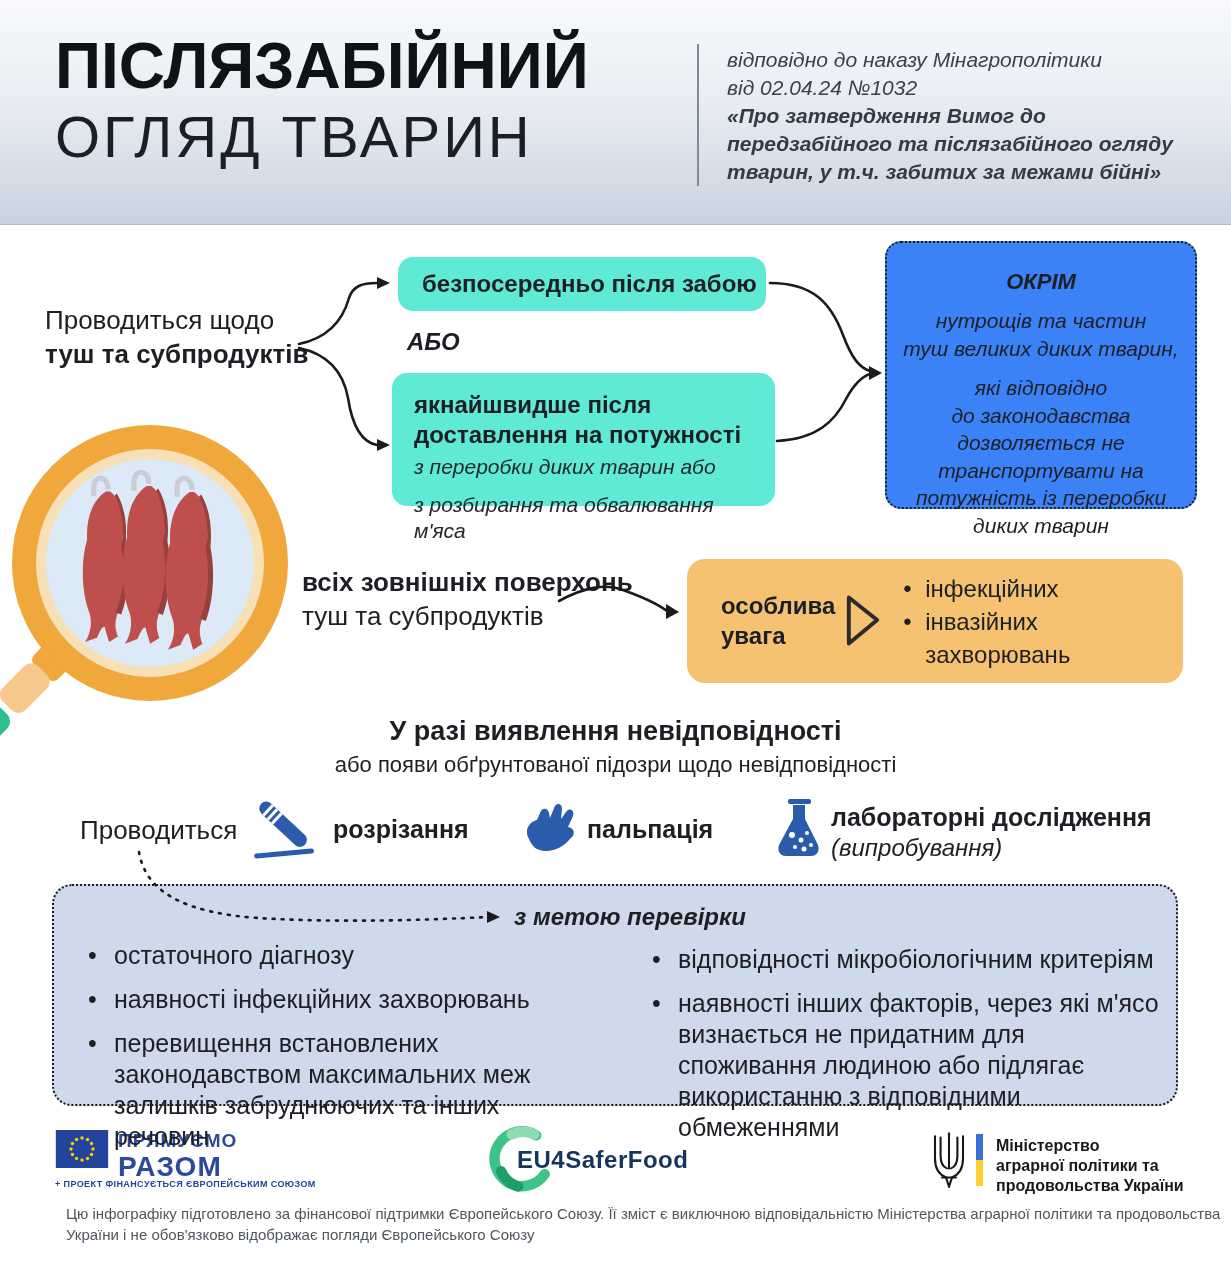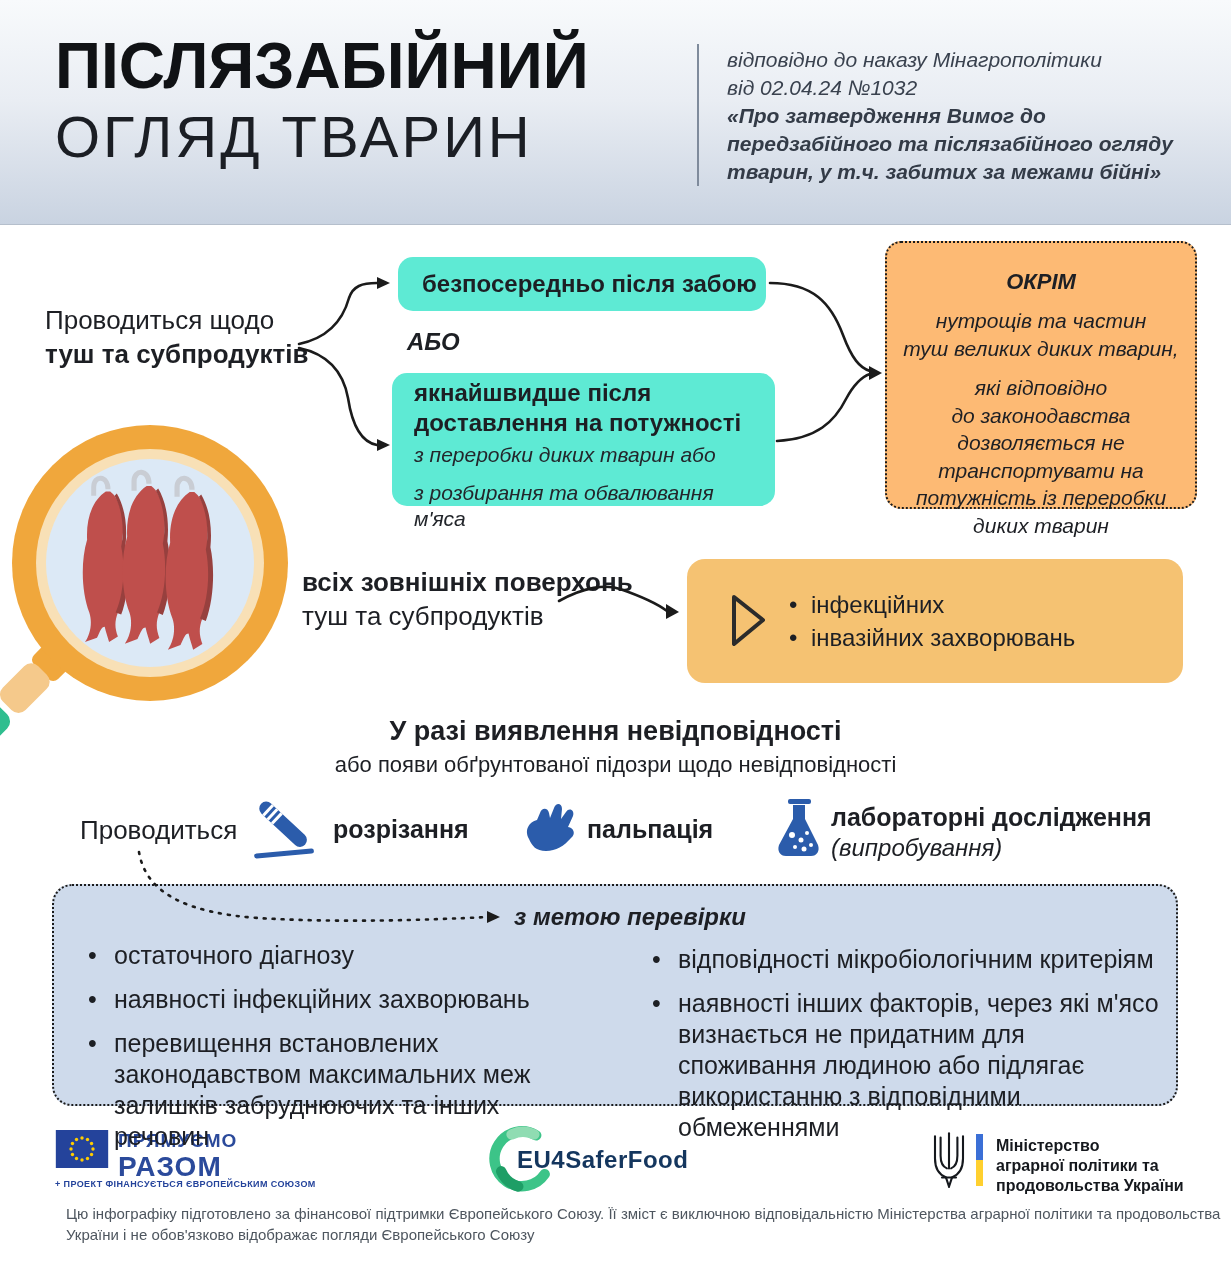--- a/index.html
+++ b/index.html
@@ -18,21 +18,21 @@
   .line{display:block;}
   
   .t26{font-size:26px;line-height:34px;}
   .bold{font-weight:700;}
   .italic{font-style:italic;}
   
   .obox{background:#5eead4;border-radius:15px;}
   .obox .main{font-size:24px;font-weight:700;line-height:30px;color:#1d1f24;}
   .obox .note{font-size:21px;font-style:italic;line-height:26px;color:#23262b;margin-top:4px;}
   
-  #except{background:#fdba74;border:2px dotted #1b1b1b;border-radius:16px;text-align:center;}
+  #except{background:#3b82f6;border:2px dotted #1b1b1b;border-radius:16px;text-align:center;}
   #except .etitle{font-size:22px;font-weight:700;font-style:italic;margin-bottom:12px;}
   #except .epar{font-size:21px;font-style:italic;line-height:27.5px;}
   
   #attention{background:#F5C272;border-radius:18px;}
   .att-label{font-size:24px;font-weight:700;line-height:30px;width:118px;}
   .att-title{font-size:24px;line-height:30px;}
   .att-item{font-size:24px;line-height:33px;display:flex;}
   .bullet{width:22px;flex:0 0 22px;}
   
   #bluebox{background:#CEDAEB;border:2px dotted #1b1b1b;border-radius:20px;}
@@ -93,21 +93,21 @@
     <span class="line">Проводиться щодо</span>
     <span class="line bold">туш та субпродуктів</span>
   </div>
 
   <div class="abs obox" style="left:398px;top:257px;width:368px;height:54px;display:flex;align-items:center;padding-left:24px;box-sizing:border-box;z-index:2;">
     <span class="main">безпосередньо після забою</span>
   </div>
 
   <div class="abs bold italic" style="left:407px;top:328px;font-size:24px;z-index:2;">АБО</div>
 
-  <div class="abs obox" style="left:392px;top:373px;width:383px;height:133px;padding:5px 22px;box-sizing:border-box;z-index:2;">
+  <div class="abs obox" style="left:392px;top:373px;width:383px;height:133px;padding:17px 22px;box-sizing:border-box;z-index:2;">
     <span class="main line" style="width:330px;">якнайшвидше після доставлення на потужності</span>
     <span class="note line">з переробки диких тварин або</span>
     <span class="note line" style="margin-top:12px;">з розбирання та обвалювання м'яса</span>
   </div>
 
   <div id="except" class="abs" style="left:885px;top:241px;width:312px;height:268px;padding:26px 16px;box-sizing:border-box;z-index:2;">
     <div class="etitle">ОКРІМ</div>
     <div class="epar">
       <span class="line">нутрощів та частин</span>
       <span class="line">туш великих диких тварин,</span>
@@ -149,20 +149,21 @@
       </g>
     </g>
   </svg>
 
   <div class="abs t26" style="left:302px;top:565px;z-index:2;">
     <span class="line bold">всіх зовнішніх поверхонь</span>
     <span class="line">туш та субпродуктів</span>
   </div>
 
   <div id="attention" class="abs" style="left:687px;top:559px;width:496px;height:124px;display:flex;align-items:center;box-sizing:border-box;padding:0 0 0 34px;z-index:2;">
+    <span class="att-label">особлива увага</span>
     <svg width="44" height="62" viewBox="0 0 44 62" style="margin:0 18px 0 6px;">
       <path d="M7,7 L36,30 L7,54 Z" fill="none" stroke="#2b2b2b" stroke-width="4" stroke-linejoin="round"></path>
     </svg>
     <div>
       <div class="att-item">
         <span class="bullet">•</span>
         <span>інфекційних</span>
       </div>
       <div class="att-item">
         <span class="bullet">•</span>

